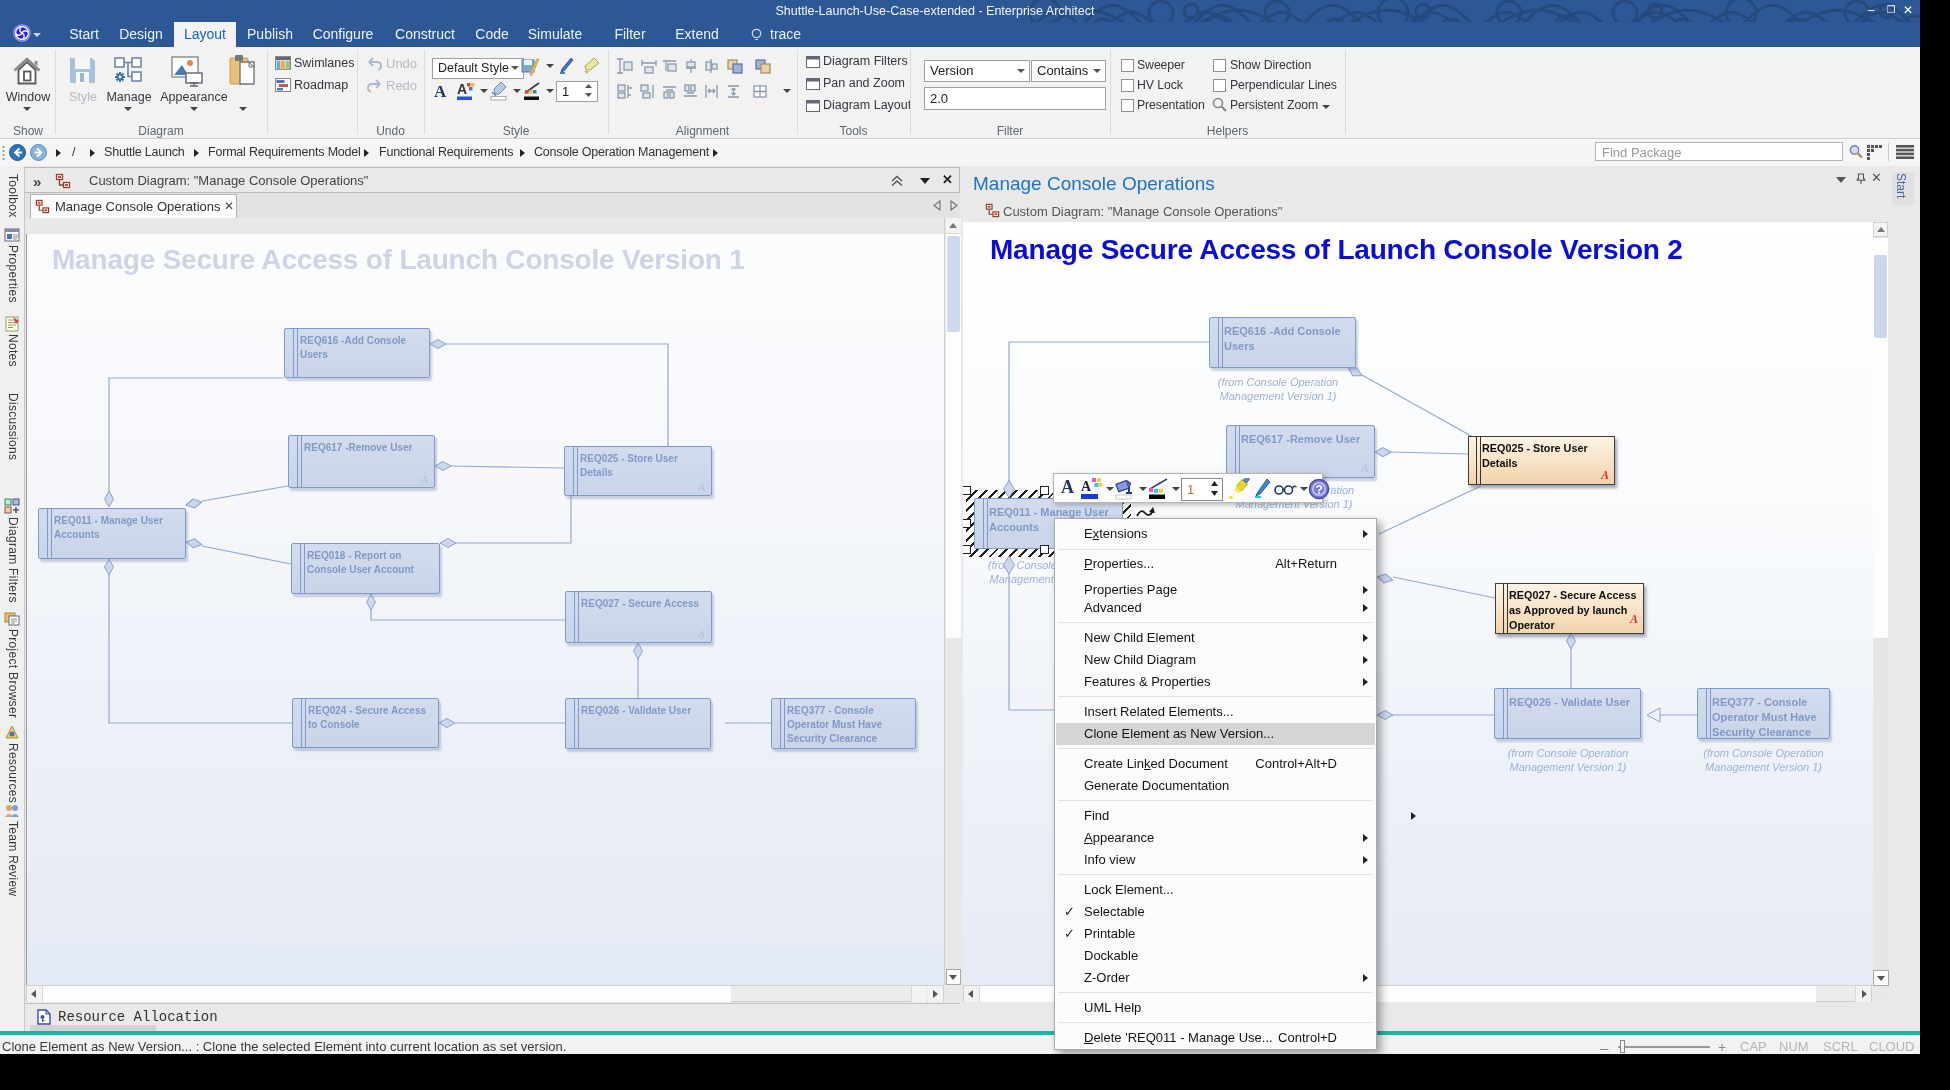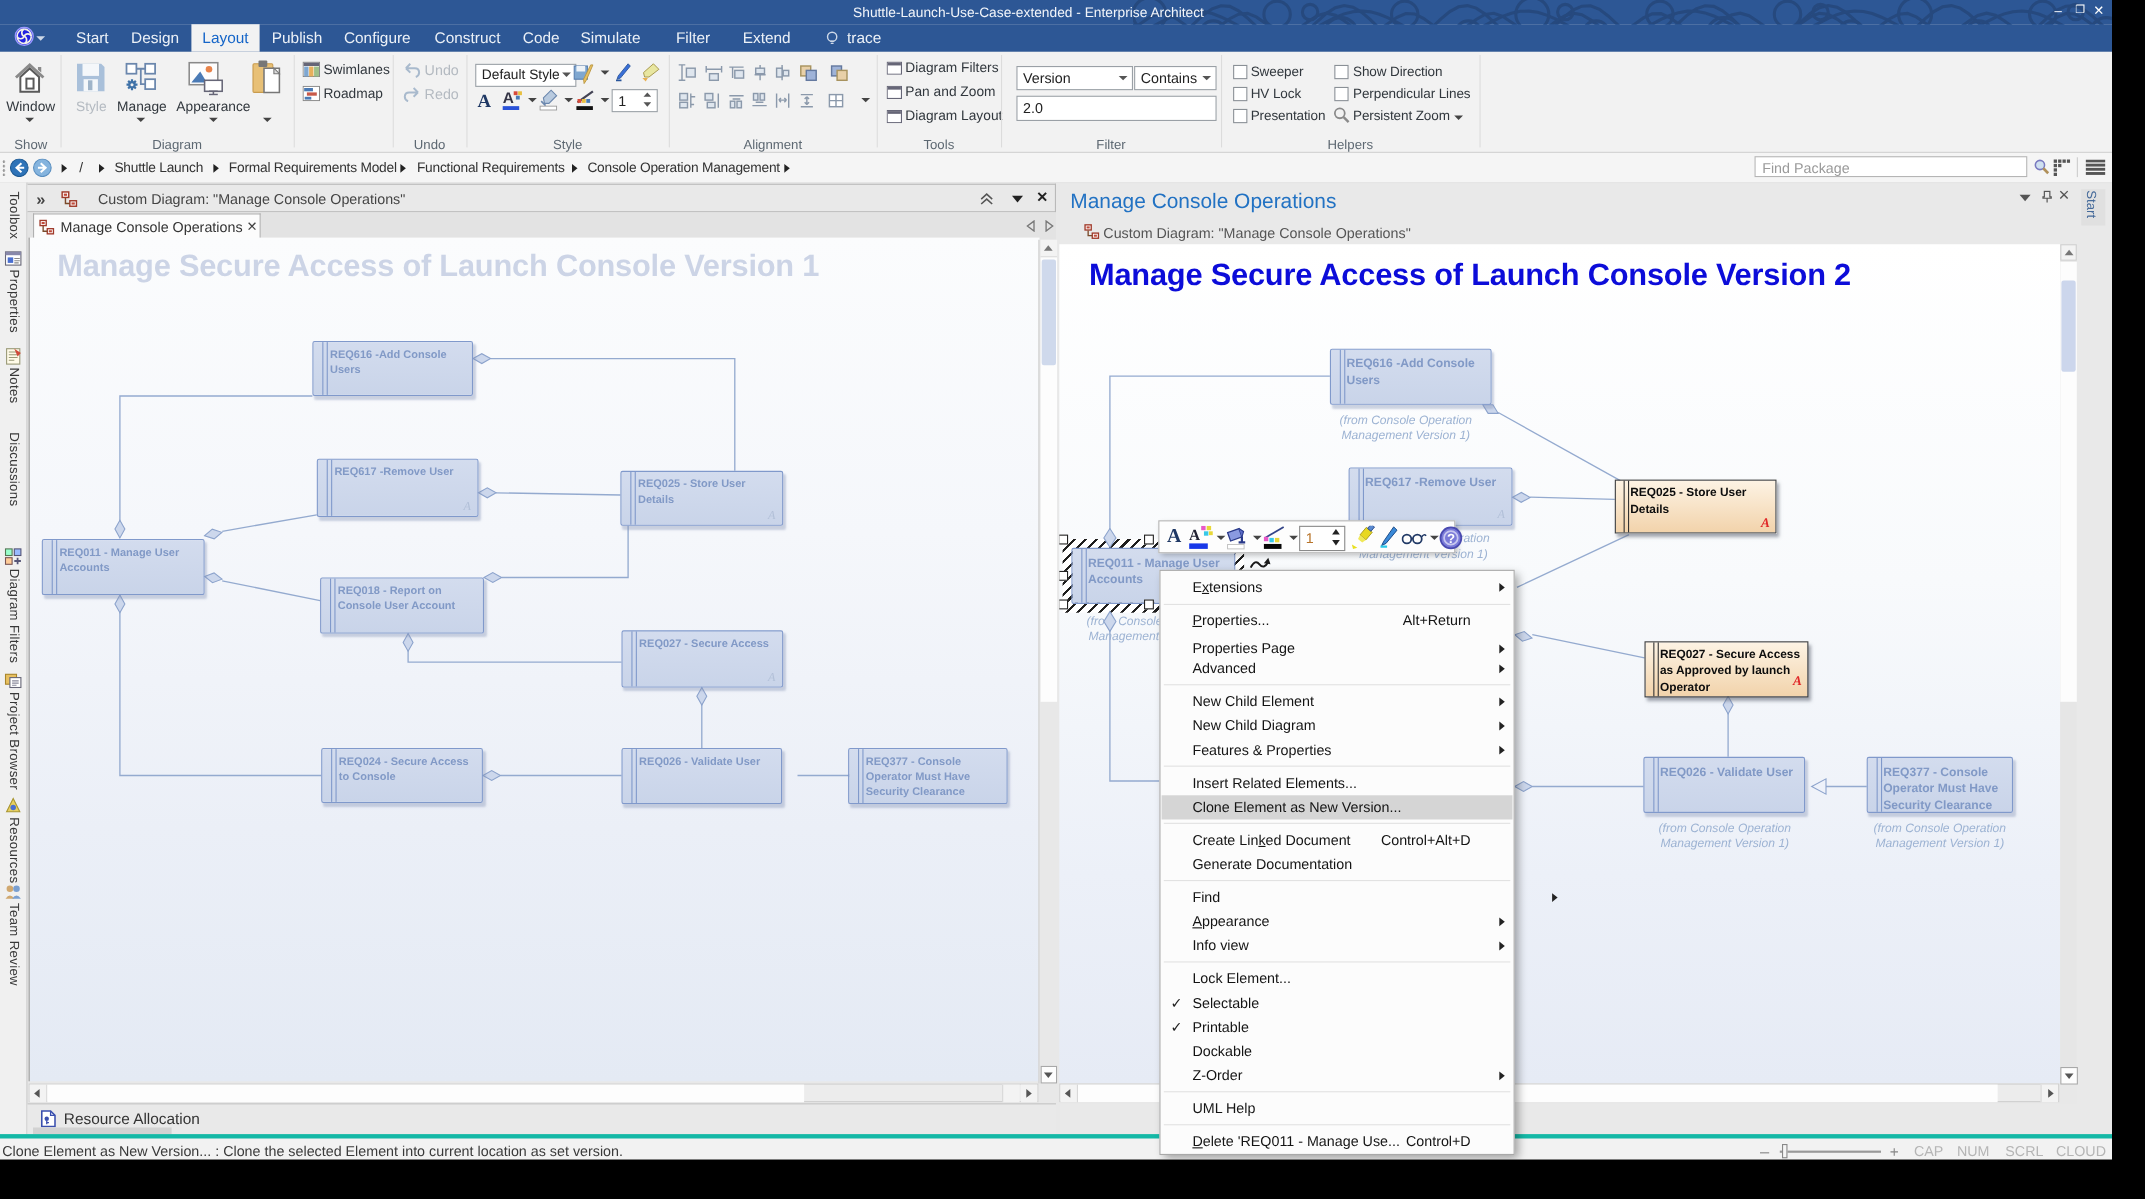--- a/index.html
+++ b/index.html
@@ -28,21 +28,21 @@
 .crumb{position:absolute;top:0;height:27px;line-height:27px;font-size:12.5px;color:#333;letter-spacing:-0.2px;}
 .carrow{position:absolute;top:10px;width:0;height:0;border-top:4px solid transparent;border-bottom:4px solid transparent;border-left:5px solid #222;}
 
 #mainbg{left:0;top:166px;width:1920px;height:865px;background:#e8e8e8;}
 #sidebar{left:0;top:166px;width:24px;height:865px;background:#f0f0f0;border-right:1px solid #c8c8c8;}
 .stext{position:absolute;left:4px;width:16px;font-size:12px;color:#383838;writing-mode:vertical-rl;letter-spacing:0.3px;}
 
 #lphead{left:25px;top:167px;width:935px;height:26px;background:#e9e9e9;border:1px solid #b9b9b9;border-width:1px 1px 1px 0;box-sizing:border-box;}
 #lptabs{left:25px;top:193px;width:935px;height:25px;background:#e3e3e3;}
 #lptab{position:absolute;left:5px;top:1px;width:207px;height:24px;background:#fcfcfc;border:1px solid #b0b0b0;border-bottom:none;box-sizing:border-box;}
-#lcanvas{left:26px;top:216px;width:918px;height:767px;background:linear-gradient(180deg,#fbfcfd 0%,#f5f7fb 35%,#ebeff7 70%,#e4eaf4 100%);overflow:hidden;border-left:1px solid #9a9a9a;}
+#lcanvas{left:26px;top:234px;width:918px;height:767px;background:linear-gradient(180deg,#fbfcfd 0%,#f5f7fb 35%,#ebeff7 70%,#e4eaf4 100%);overflow:hidden;border-left:1px solid #9a9a9a;}
 
 #rphead{left:963px;top:167px;width:957px;height:55px;background:#e9e9e9;}
 #rcanvas{left:963px;top:222px;width:910px;height:763px;background:linear-gradient(180deg,#ffffff 0%,#f8fafc 40%,#ecf0f8 75%,#e6ebf5 100%);overflow:hidden;}
 #redge{left:1888px;top:167px;width:32px;height:864px;background:#e9e9e9;}
 
 .req{position:absolute;background:linear-gradient(180deg,#d3dcee,#c9d4e9);border:1px solid #8099cb;border-radius:2px;box-shadow:2px 3px 2px rgba(130,145,180,0.4);box-sizing:border-box;font-size:10px;font-weight:bold;color:#8199c6;line-height:14px;}
 .req .tx{position:absolute;left:15px;top:5px;right:3px;}
 .r2 .tx{left:14px;top:6px;}
 .r2{font-size:11px;line-height:15px;}
 .req i.lv{position:absolute;left:8px;top:0;bottom:0;width:3px;border-left:1px solid #8099cb;border-right:1px solid #8099cb;}
@@ -569,21 +569,21 @@
 <div class="a" style="left:26px;top:985px;width:918px;height:17px;background:#ececec;border:1px solid #cfcfcf;box-sizing:border-box;">
  <div class="a" style="left:0;top:0;width:15px;height:16px;background:#f3f3f3;border-right:1px solid #d8d8d8;"></div>
  <div class="tri" style="left:4px;top:4px;border-top:4px solid transparent;border-bottom:4px solid transparent;border-right:5px solid #555;"></div>
  <div class="a" style="left:16px;top:0;width:688px;height:16px;background:#fdfdfd;"></div>
  <div class="a" style="right:16px;top:0;width:15px;height:16px;background:#f3f3f3;border-left:1px solid #d8d8d8;"></div>
  <div class="tri" style="right:4px;top:4px;border-top:4px solid transparent;border-bottom:4px solid transparent;border-left:5px solid #555;"></div>
  <div class="a" style="right:0;top:0;width:15px;height:16px;background:#f3f3f3;"></div>
  <div class="tri" style="right:5px;top:4px;border-top:4px solid transparent;border-bottom:4px solid transparent;border-left:5px solid #555;"></div>
 </div>
 
-<div class="a" style="left:25px;top:1003px;width:935px;height:28px;background:#e9e9e9;border-top:1px solid #c4c4c4;box-sizing:border-box;">
+<div class="a" style="left:25px;top:1003px;width:935px;height:28px;background:#e9e9e9;border-top:1px solid #c4c4c4;box-sizing:border-box;font-family:Liberation Mono, monospace;">
  <svg class="a" style="left:12px;top:5px;width:14px;height:16px" viewBox="0 0 14 16">
         <path d="M1 1 L9 1 L13 5 L13 15 L1 15 Z" fill="#fff" stroke="#3a4fae" stroke-width="1.4"></path>
         <path d="M9 1 L9 5 L13 5" fill="none" stroke="#3a4fae" stroke-width="1.2"></path>
         <circle cx="5.5" cy="8" r="2" fill="#3a4fae"></circle>
         <path d="M5.5 10 L5.5 13 M5.5 11.5 L7.5 11.5" stroke="#3a4fae" stroke-width="1.2"></path>
       </svg>
  <div class="a" style="left:33px;top:5px;font-size:14px;color:#333;">Resource Allocation</div>
  <div class="a" style="left:5px;top:21px;width:126px;height:6px;background:#d2d2d2;"></div>
 </div>
 

